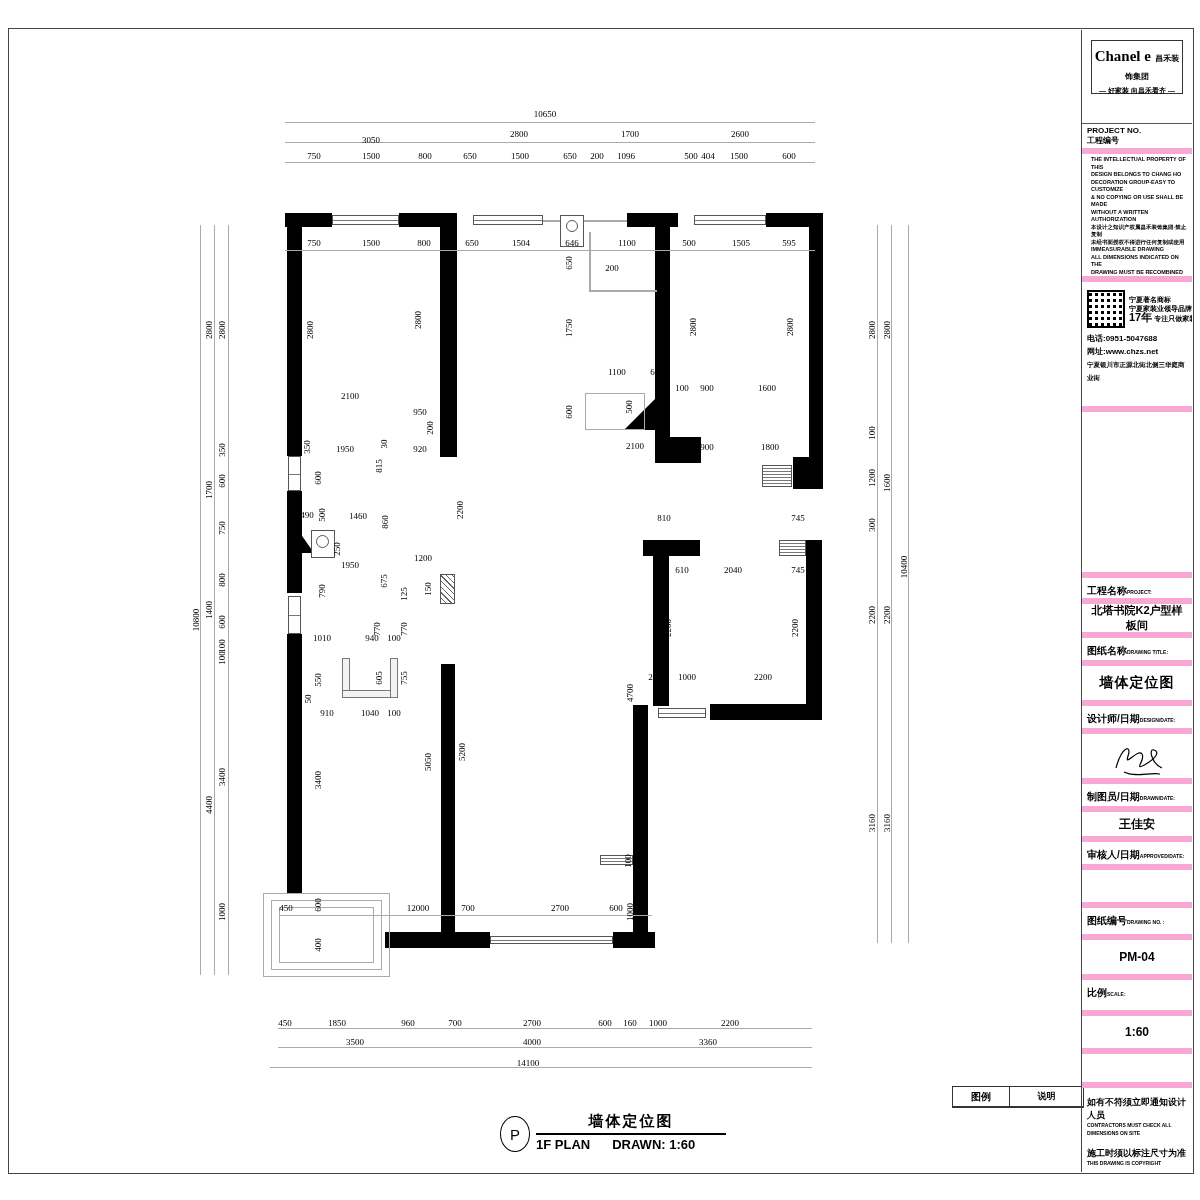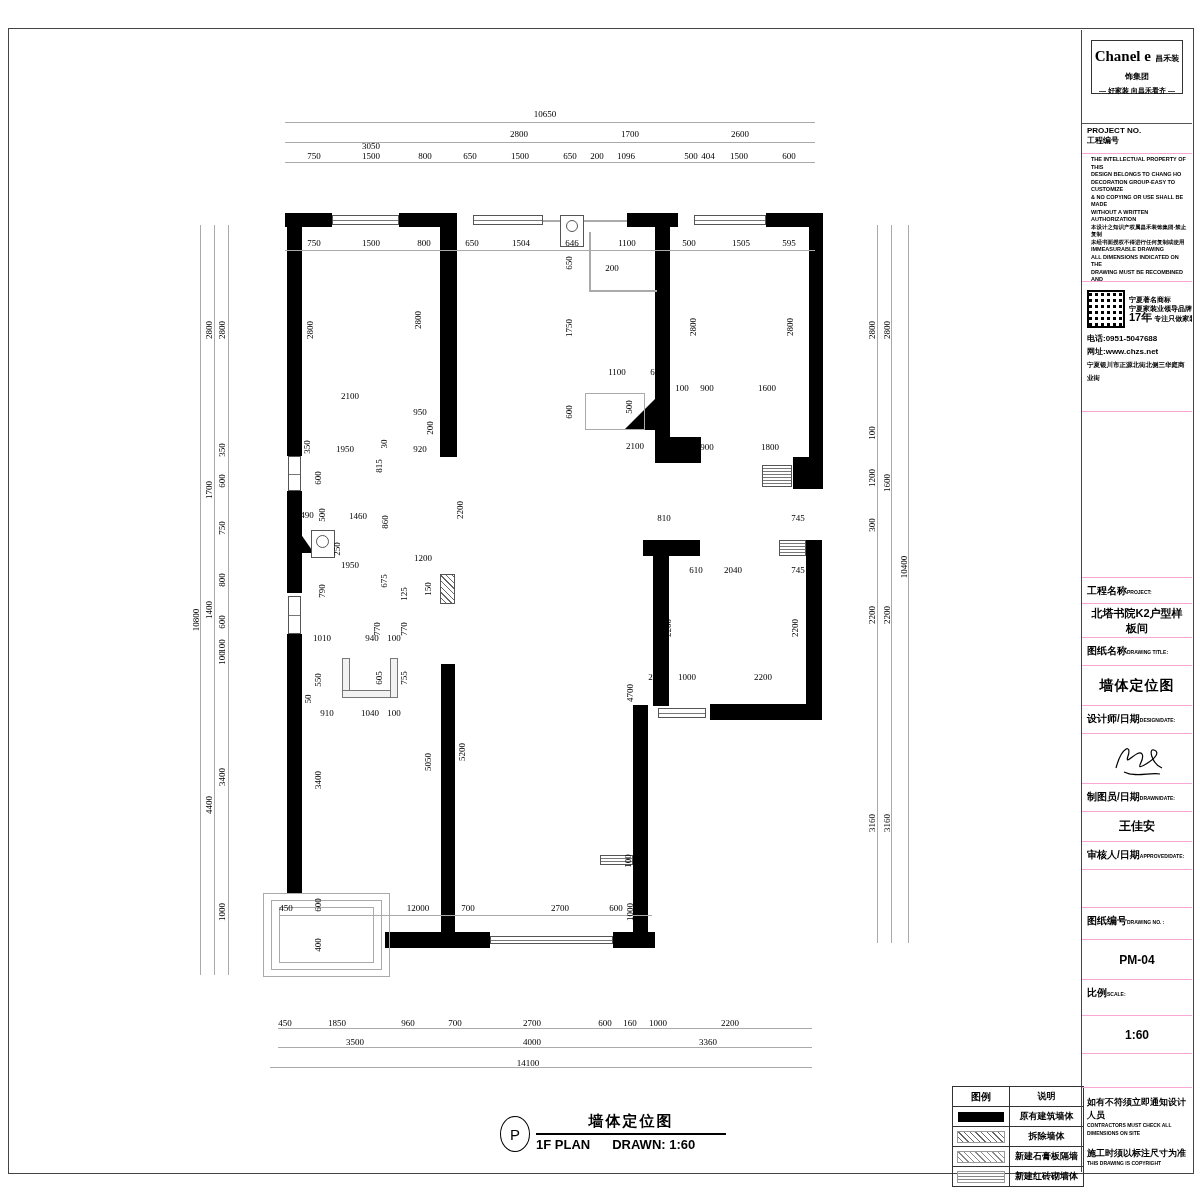--- a/index.html
+++ b/index.html
@@ -39,21 +39,21 @@
   .lg-c1{width:56px;border-right:1px solid #333;height:100%;display:flex;align-items:center;justify-content:center;}
   .lg-c2{flex:1;text-align:center;font-weight:bold;font-size:9px;}
   .lg-sw{width:46px;height:10px;}
   .sw-solid{background:#000;}
   .sw-diag{background:repeating-linear-gradient(45deg,#fff 0 3px,#666 3px 4px);border:1px solid #999;}
   .sw-cross{background:repeating-linear-gradient(45deg,#fff 0 3px,#888 3px 4px),repeating-linear-gradient(-45deg,rgba(255,255,255,0) 0 3px,rgba(120,120,120,.8) 3px 4px);border:1px solid #999;}
   .sw-brick{background:repeating-linear-gradient(0deg,#fff 0 2px,#888 2px 3px);border:1px solid #999;}
   
   .tb{position:absolute;left:1081px;top:30px;width:111px;height:1142px;border-left:1px solid #444;
     box-sizing:border-box;}
-  .tb-sec{box-sizing:border-box;border-bottom:1px solid #f9a8d4;padding:2px 5px;overflow:hidden;}
+  .tb-sec{box-sizing:border-box;border-bottom:6px solid #f9a8d4;padding:2px 5px;overflow:hidden;}
   .logo-box{margin:8px 4px 0 4px;border:1px solid #333;height:54px;box-sizing:border-box;
     text-align:center;padding-top:6px;}
   .logo-main{font-family:"Liberation Serif", serif;font-weight:bold;font-size:15px;letter-spacing:0px;}
   .logo-cn{font-size:8px;font-weight:bold;}
   .logo-tag{font-size:7px;font-weight:bold;margin-top:3px;}
   .tb-label{font-weight:bold;font-size:10px;}
   .tb-label small{font-weight:bold;font-size:5px;}
   .tb-small{font-size:5.5px;line-height:7.5px;white-space:pre-line;font-weight:bold;}
   .tb-value{font-weight:bold;font-size:12px;text-align:center;}
   .qr-row{display:flex;gap:4px;align-items:center;}
@@ -129,21 +129,21 @@
       <div class="el k-ln" style="left: 278px; top: 1047px; width: 534px; height: 1px;"></div>
       <div class="el k-ln" style="left: 270px; top: 1067px; width: 542px; height: 1px;"></div>
       <div class="el k-ln" style="left: 200px; top: 225px; width: 1px; height: 750px;"></div>
       <div class="el k-ln" style="left: 214px; top: 225px; width: 1px; height: 750px;"></div>
       <div class="el k-ln" style="left: 228px; top: 225px; width: 1px; height: 750px;"></div>
       <div class="el k-ln" style="left: 877px; top: 225px; width: 1px; height: 718px;"></div>
       <div class="el k-ln" style="left: 891px; top: 225px; width: 1px; height: 718px;"></div>
       <div class="el k-ln" style="left: 908px; top: 225px; width: 1px; height: 718px;"></div>
       <div class="el k-ln" style="left: 280px; top: 915px; width: 372px; height: 1px;"></div>
       <div class="dim" style="left: 545px; top: 114px;">10650</div>
-      <div class="dim" style="left: 371px; top: 146px;">3050</div>
+      <div class="dim" style="left: 371px; top: 140px;">3050</div>
       <div class="dim" style="left: 519px; top: 134px;">2800</div>
       <div class="dim" style="left: 630px; top: 134px;">1700</div>
       <div class="dim" style="left: 740px; top: 134px;">2600</div>
       <div class="dim" style="left: 314px; top: 156px;">750</div>
       <div class="dim" style="left: 371px; top: 156px;">1500</div>
       <div class="dim" style="left: 425px; top: 156px;">800</div>
       <div class="dim" style="left: 470px; top: 156px;">650</div>
       <div class="dim" style="left: 520px; top: 156px;">1500</div>
       <div class="dim" style="left: 570px; top: 156px;">650</div>
       <div class="dim" style="left: 597px; top: 156px;">200</div>
@@ -262,21 +262,21 @@
       <div class="dim v" style="left: 629px; top: 407px;">500</div>
       <div class="dim" style="left: 682px; top: 388px;">100</div>
       <div class="dim" style="left: 707px; top: 388px;">900</div>
       <div class="dim" style="left: 767px; top: 388px;">1600</div>
       <div class="dim v" style="left: 569px; top: 412px;">600</div>
       <div class="dim" style="left: 635px; top: 446px;">2100</div>
       <div class="dim" style="left: 707px; top: 447px;">900</div>
       <div class="dim" style="left: 770px; top: 447px;">1800</div>
       <div class="dim" style="left: 664px; top: 518px;">810</div>
       <div class="dim" style="left: 798px; top: 518px;">745</div>
-      <div class="dim" style="left: 696px; top: 570px;">610</div>
+      <div class="dim" style="left: 682px; top: 570px;">610</div>
       <div class="dim" style="left: 733px; top: 570px;">2040</div>
       <div class="dim" style="left: 798px; top: 570px;">745</div>
       <div class="dim v" style="left: 668px; top: 628px;">2200</div>
       <div class="dim v" style="left: 795px; top: 628px;">2200</div>
       <div class="dim" style="left: 655px; top: 677px;">200</div>
       <div class="dim" style="left: 687px; top: 677px;">1000</div>
       <div class="dim" style="left: 763px; top: 677px;">2200</div>
       <div class="dim v" style="left: 630px; top: 693px;">4700</div>
     </div>
 
@@ -290,46 +290,20 @@
         <span>DRAWN: 1:60</span>
       </div>
     </div>
   </div>
 
   <div class="legend">
     <div class="lg-head">
       <div class="lg-c1" style="font-weight:bold;">图例</div>
       <div class="lg-c2">说明</div>
     </div>
-    <div id="legend-rows">
-        <div class="lg-row">
-          <div class="lg-c1">
-            <div class="lg-sw sw-solid"></div>
-          </div>
-          <div class="lg-c2">原有建筑墙体</div>
-        </div>
-        <div class="lg-row">
-          <div class="lg-c1">
-            <div class="lg-sw sw-diag"></div>
-          </div>
-          <div class="lg-c2">拆除墙体</div>
-        </div>
-        <div class="lg-row">
-          <div class="lg-c1">
-            <div class="lg-sw sw-cross"></div>
-          </div>
-          <div class="lg-c2">新建石膏板隔墙</div>
-        </div>
-        <div class="lg-row">
-          <div class="lg-c1">
-            <div class="lg-sw sw-brick"></div>
-          </div>
-          <div class="lg-c2">新建红砖砌墙体</div>
-        </div>
-      </div>
   </div>
 
   <div class="tb">
     <div class="tb-sec" style="height:94px;border-bottom:1px solid #555;">
       <div class="logo-box">
         <span class="logo-main">Chanel e</span>
         <span class="logo-cn">昌禾装饰集团</span>
         <div class="logo-tag">— 好家装 向昌禾看齐 —</div>
       </div>
     </div>

